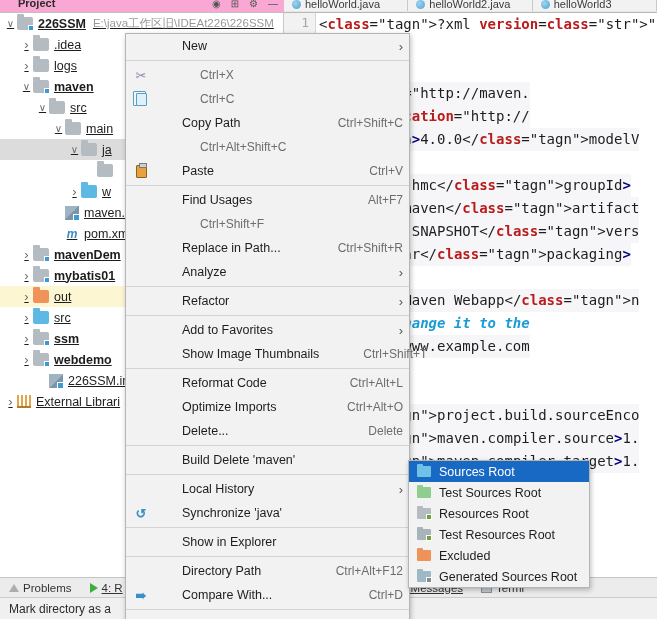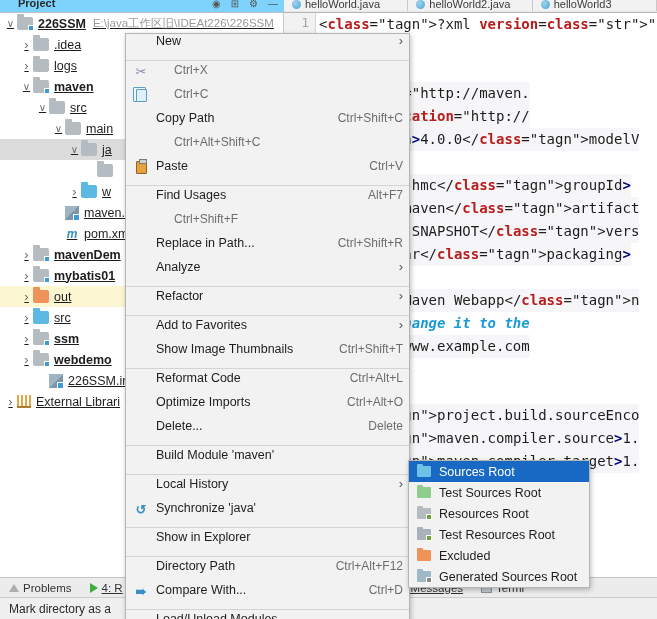--- a/index.html
+++ b/index.html
@@ -29,21 +29,21 @@
   }
   .tab .tico {
     width: 9px; height: 9px; border-radius: 50%;
     background: radial-gradient(circle at 35% 35%, #9fd4ef, #4aa3cf);
     flex: 0 0 auto;
   }
 
   
   .projhdr {
     position: absolute; left: 0; top: 0; width: 284px; height: 13px;
-    background: #7dd3fc; border-bottom: 1px solid #c0c0c0;
+    background: #f9a8d4; border-bottom: 1px solid #c0c0c0;
     display: flex; align-items: center; overflow: hidden;
   }
   .projhdr .ptitle { font-size: 11px; font-weight: bold; color: #2b2b2b;
     margin-left: 18px; position: relative; top: -3px; }
   .projhdr .picons { margin-left: auto; display: flex; gap: 10px;
     padding-right: 6px; position: relative; top: -3px; color: #555; font-size: 10px; }
 
   
   .tree {
     position: absolute; left: 0; top: 13px; width: 284px; bottom: 42px;
@@ -147,23 +147,23 @@
     padding-left: 9px;
   }
 
   
   .ctxmenu {
     position: absolute; left: 125px; top: 33px; width: 285px;
     background: #f2f2f2; border: 1px solid #b5b5b5;
     box-shadow: 1px 2px 5px rgba(0,0,0,0.25); z-index: 50;
   }
   .mi {
-    display: flex; height: 24px;
+    display: flex; align-items: center; height: 24px;
     padding: 0 6px 0 6px; font-size: 12.5px; color: #1d1d1d;
-    position: relative; white-space: nowrap;
+    position: relative; white-space: nowrap; gap: 26px;
   }
   .mi .mic {
     width: 18px; flex: 0 0 18px; height: 16px; margin-right: 6px;
     display: inline-flex; align-items: center; justify-content: center;
   }
   .mi .mlabel { flex: 1 1 auto; }
   .mi .mkey { color: #6d6d6d; font-size: 12px; margin-left: 18px; }
   .mi .msub { margin-left: 12px; color: #555; font-size: 13px; line-height: 1; }
   .msep { height: 1px; background: #d4d4d4; margin: 2px 0; }
 
@@ -497,21 +497,21 @@
 
     <div class="mi">
       <span class="mic"></span>
       <span class="mlabel">Delete...</span>
       <span class="mkey">Delete</span>
     </div>
     <div class="msep"></div>
 
     <div class="mi">
       <span class="mic"></span>
-      <span class="mlabel">Build Module 'maven'</span>
+      <span class="mlabel">Build Delete 'maven'</span>
     </div>
     <div class="msep"></div>
 
     <div class="mi">
       <span class="mic"></span>
       <span class="mlabel">Local History</span>
       <span class="msub">›</span>
     </div>
 
     <div class="mi">

